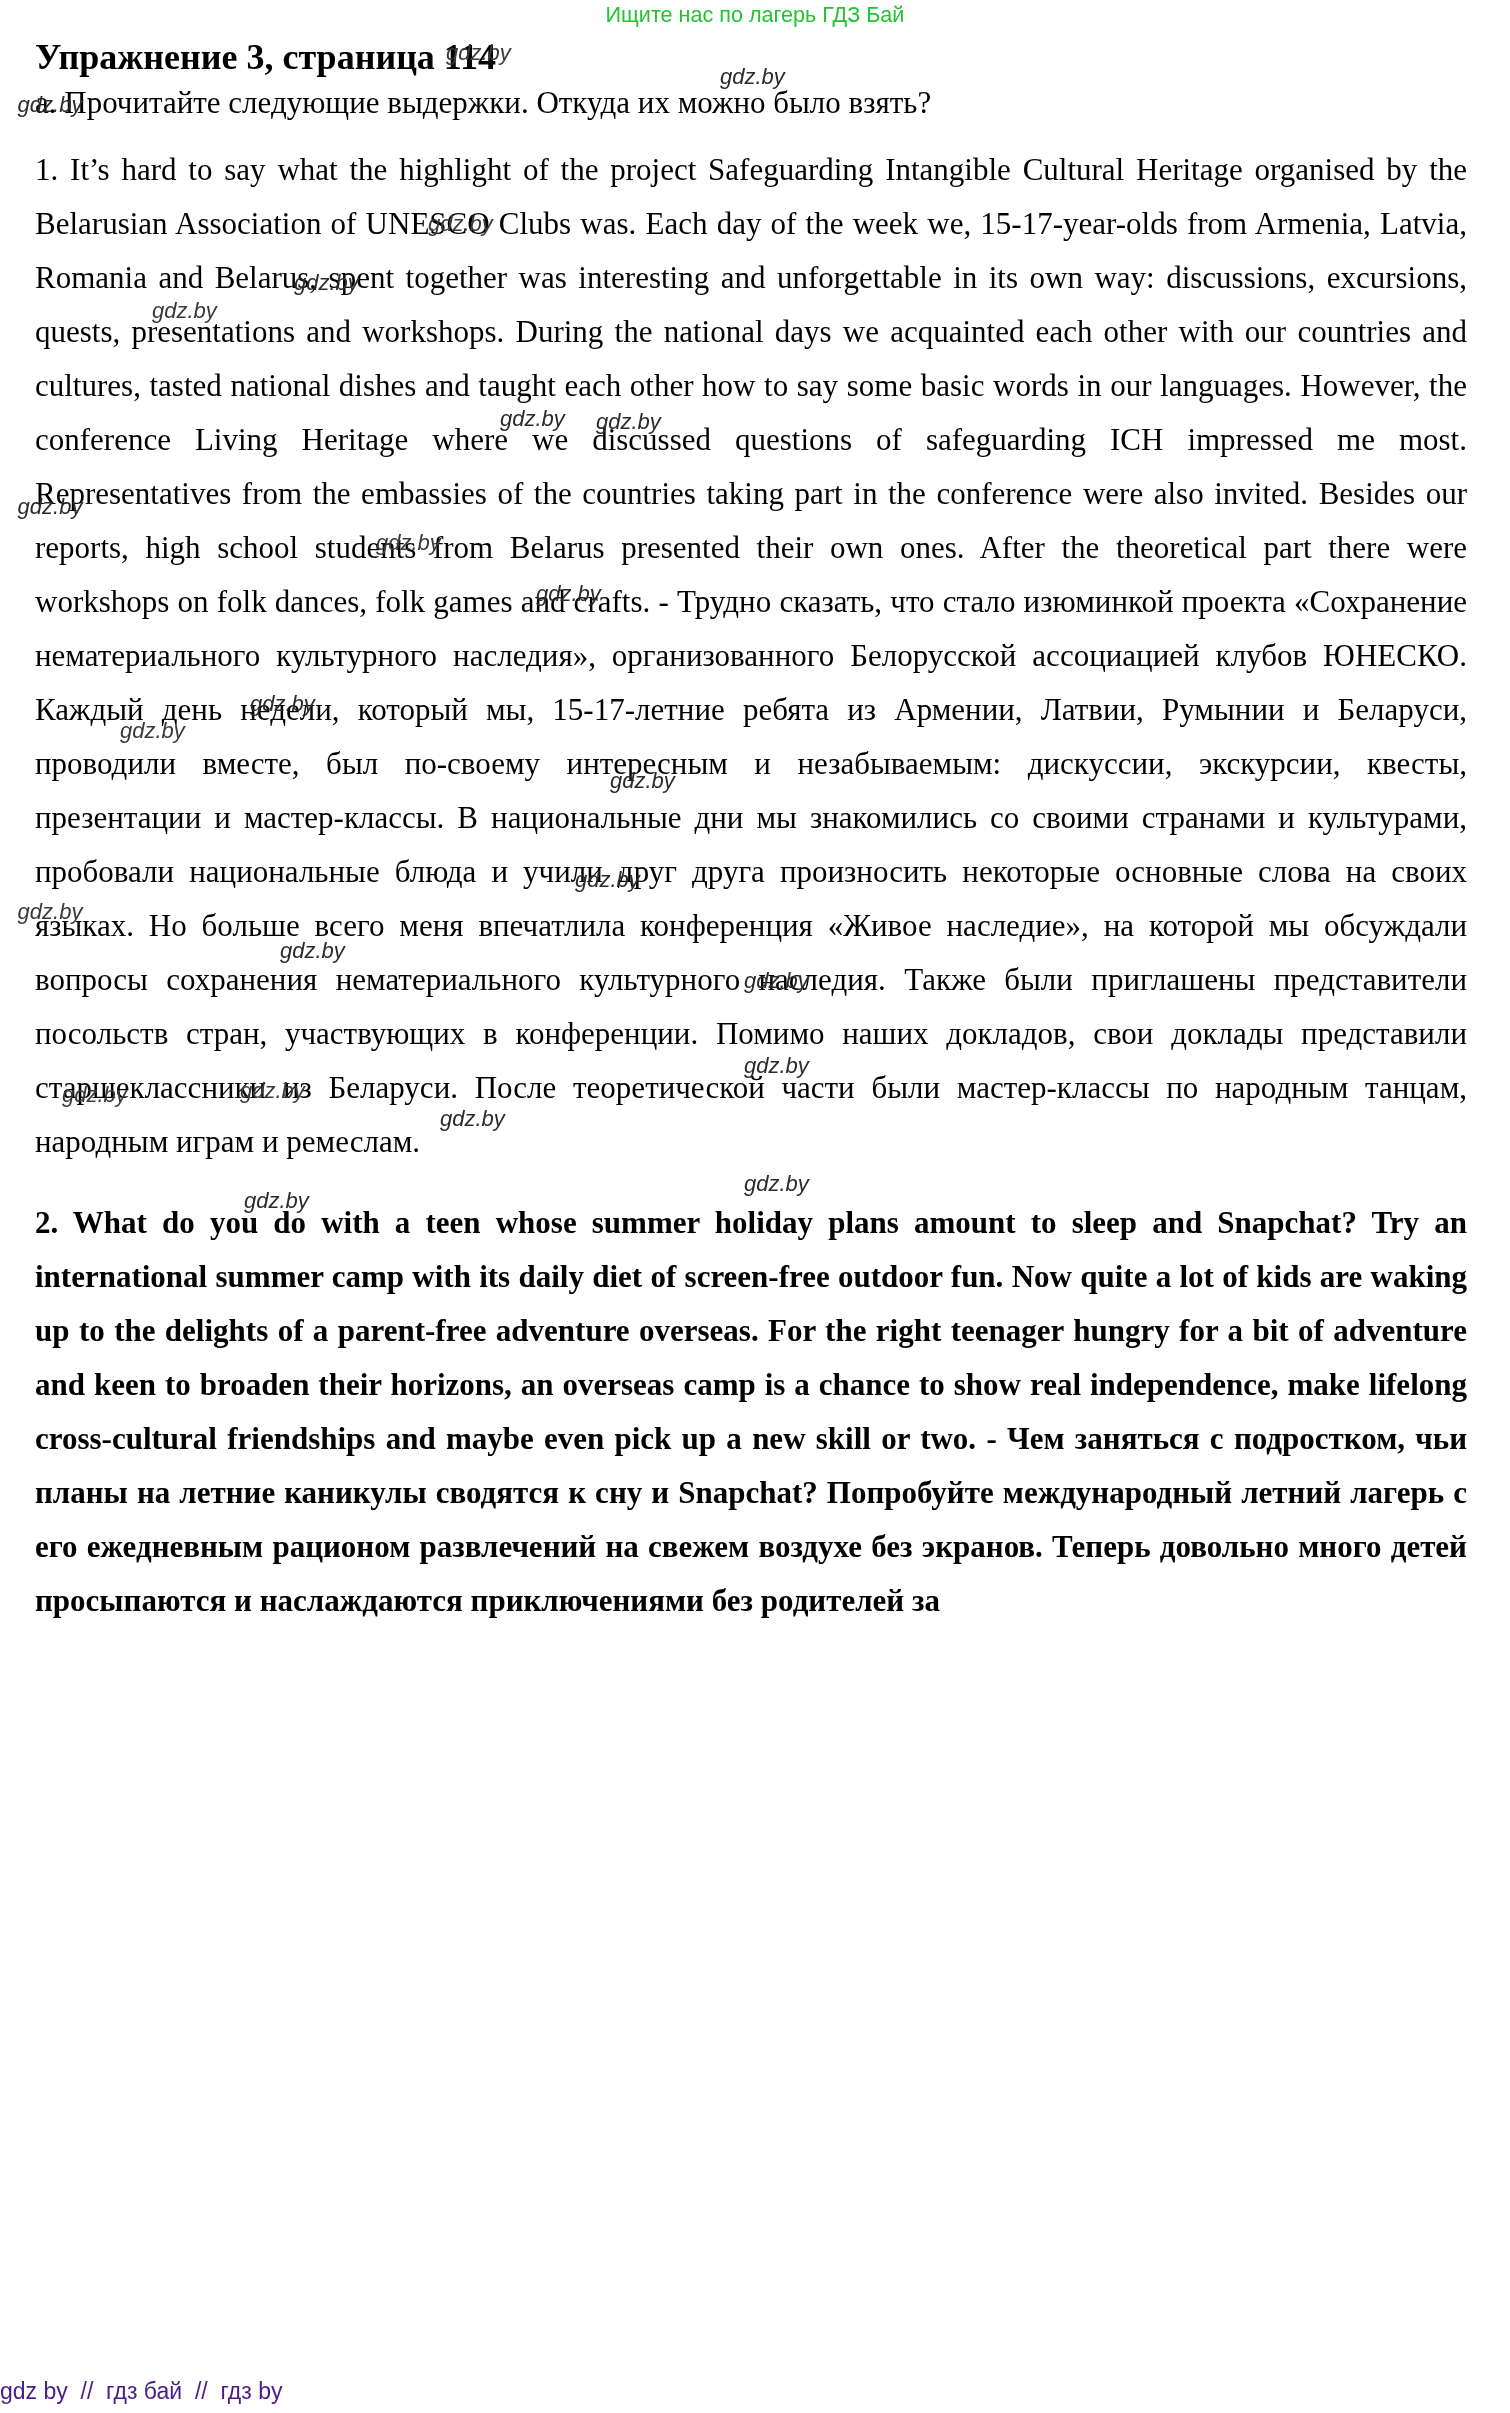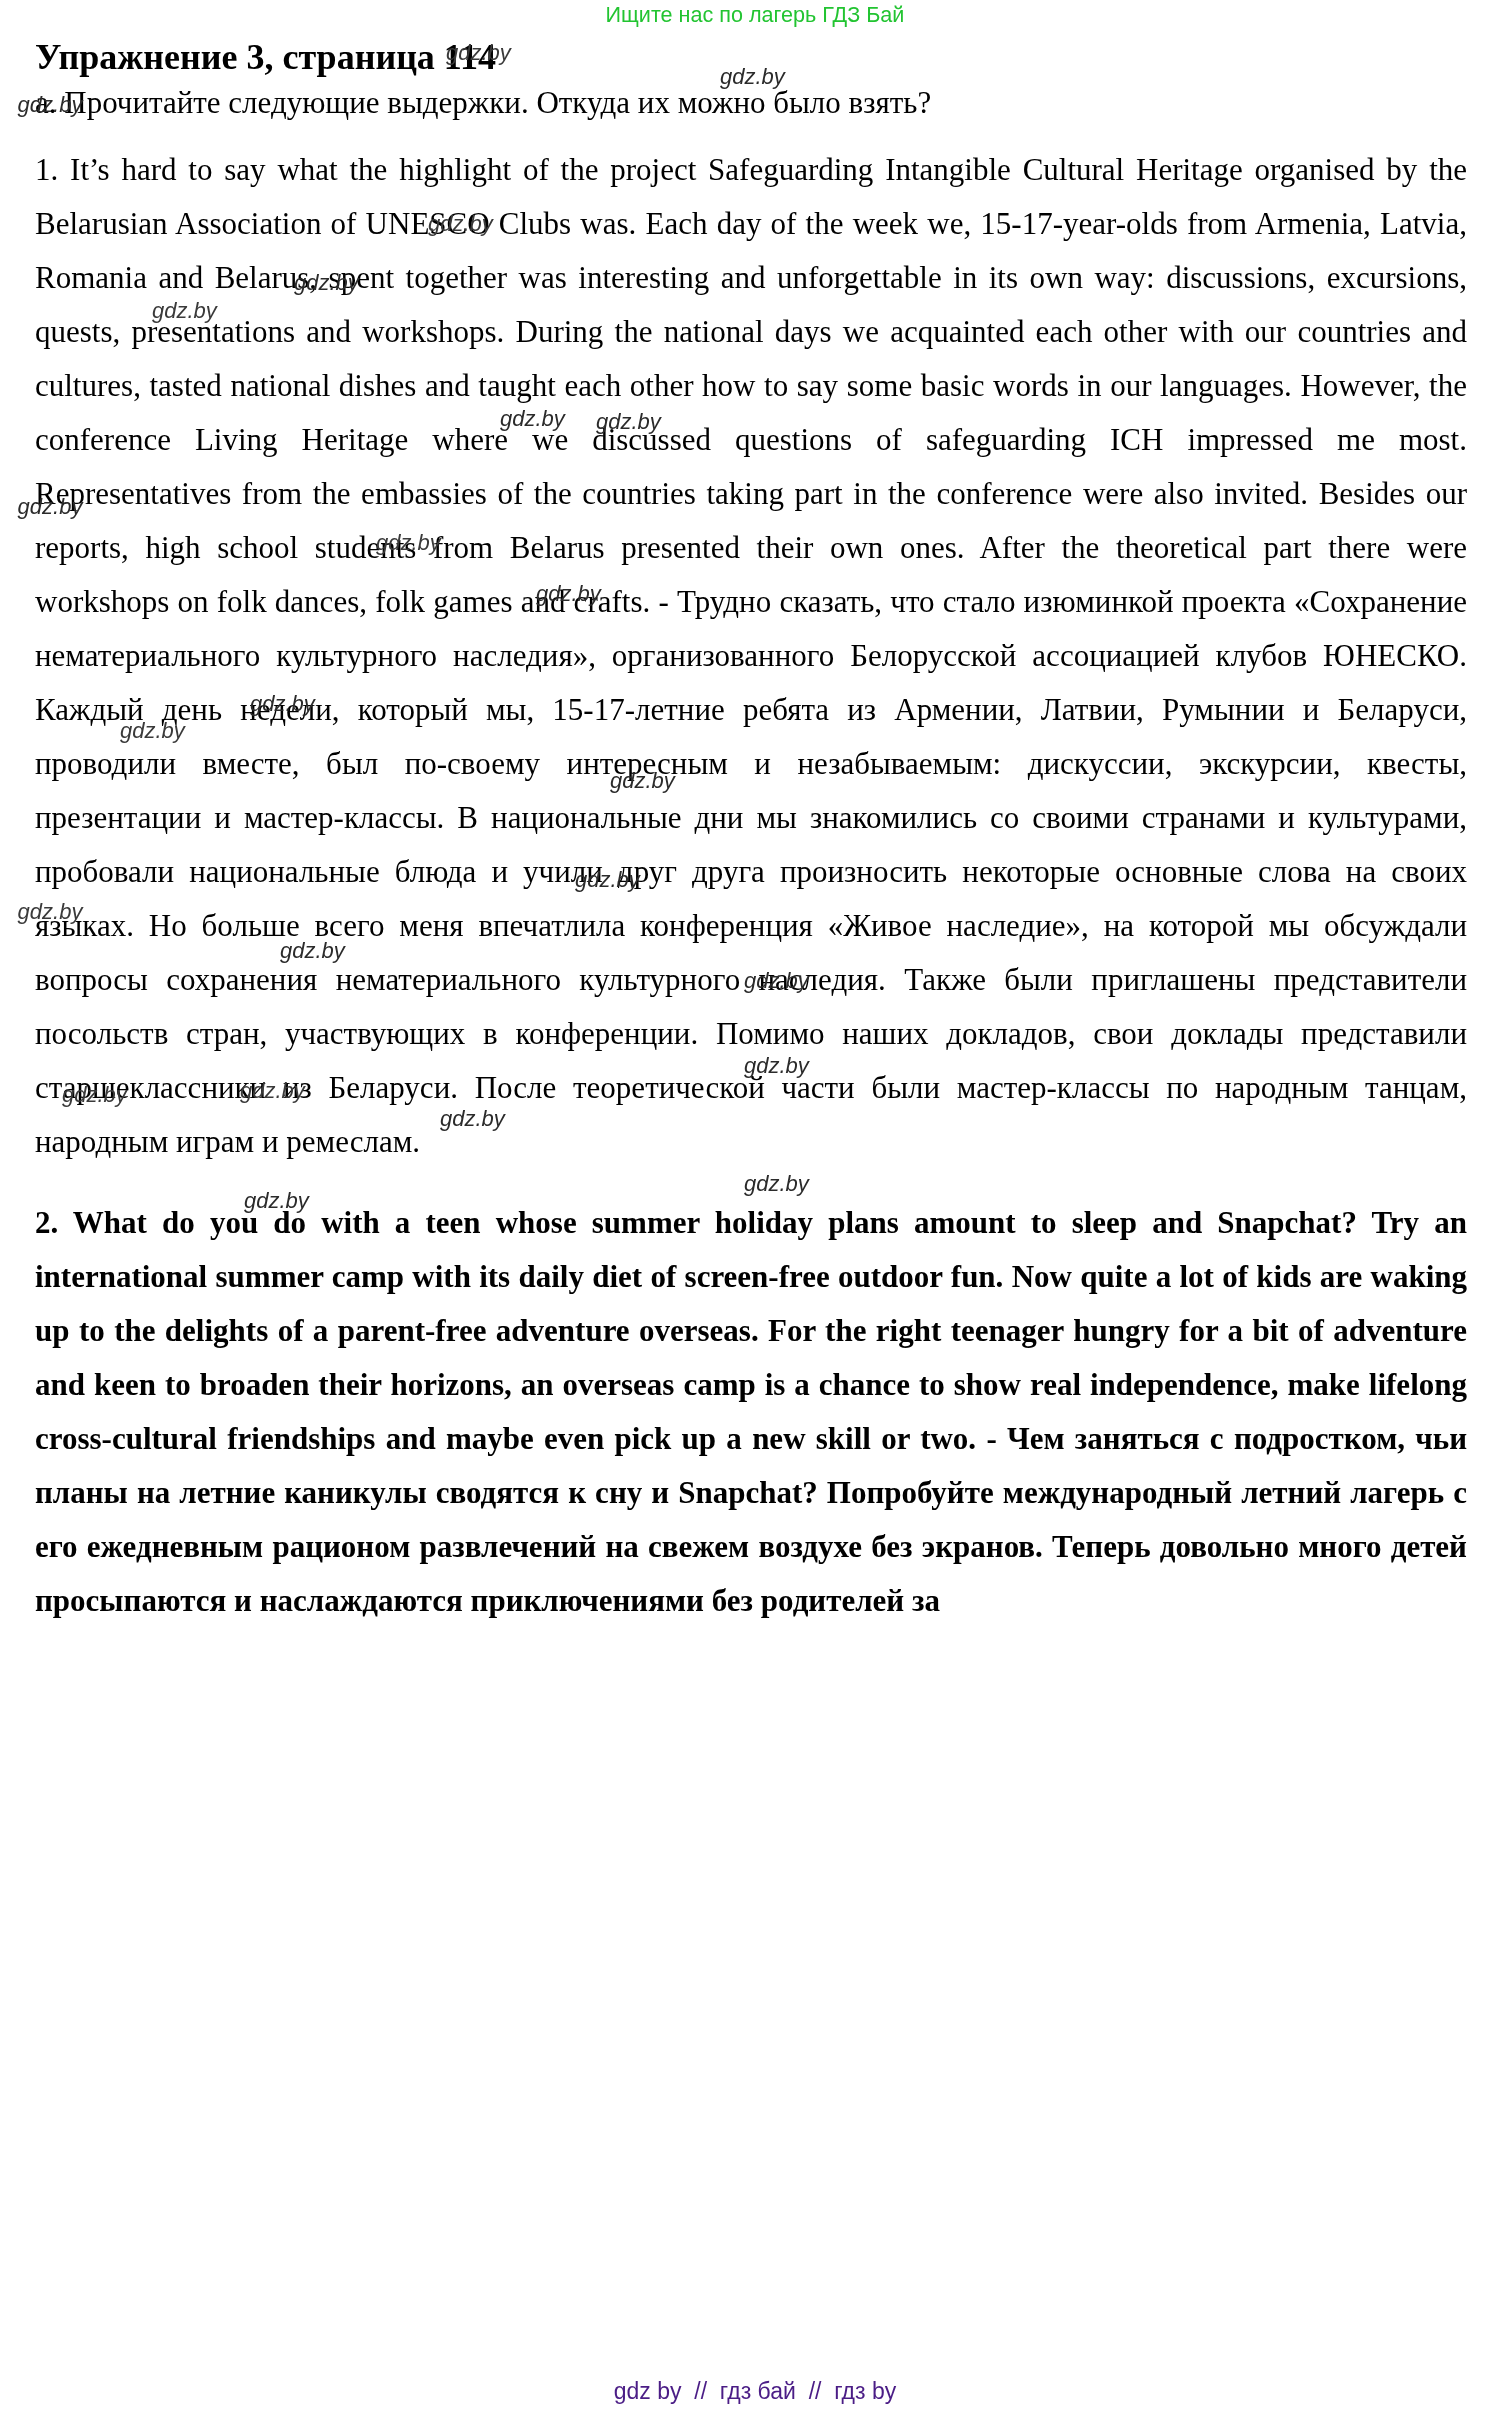--- a/index.html
+++ b/index.html
@@ -87,21 +87,20 @@
   }
   .wm.light { color: #3a3a3a; }
 
   
   .footer-bar {
     position: absolute;
     left: 0;
     bottom: 0;
     width: 1510px;
     height: 43px;
-    text-align: center;
   }
   .footer-text {
     font-family: "Liberation Sans", "DejaVu Sans", sans-serif;
     font-size: 23px;
     line-height: 43px;
     color: #4b1d86;
     white-space: pre;
   }
 </style>
 </head>

